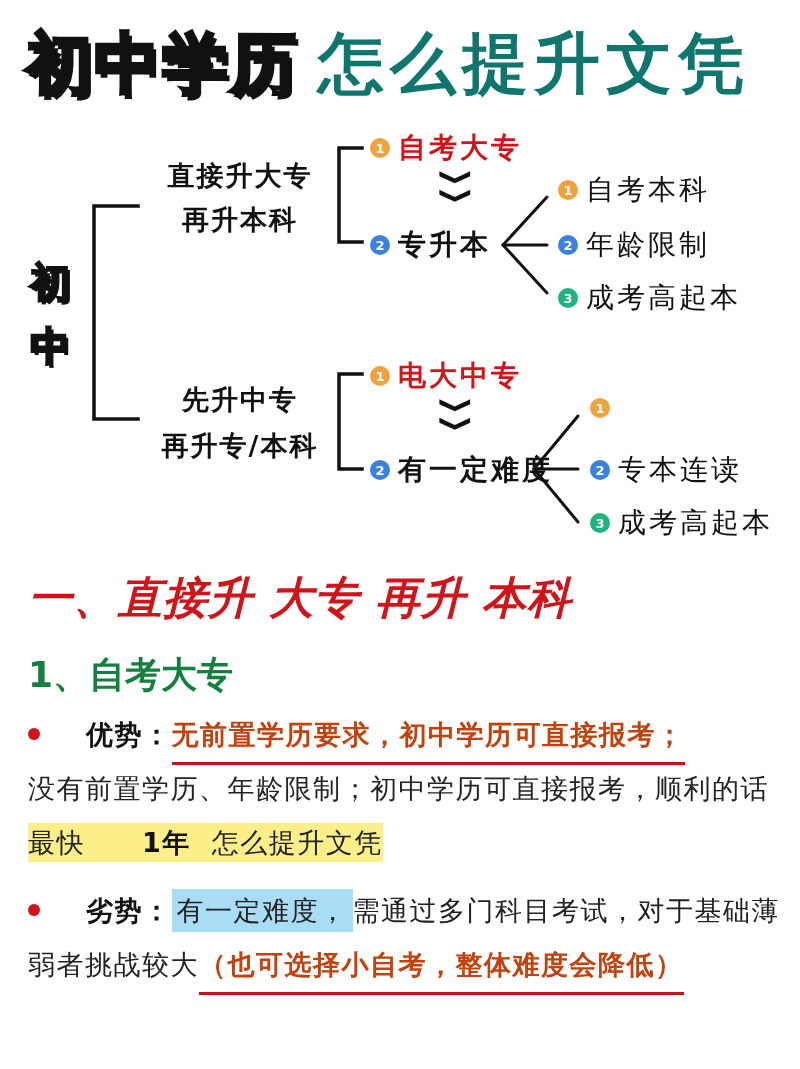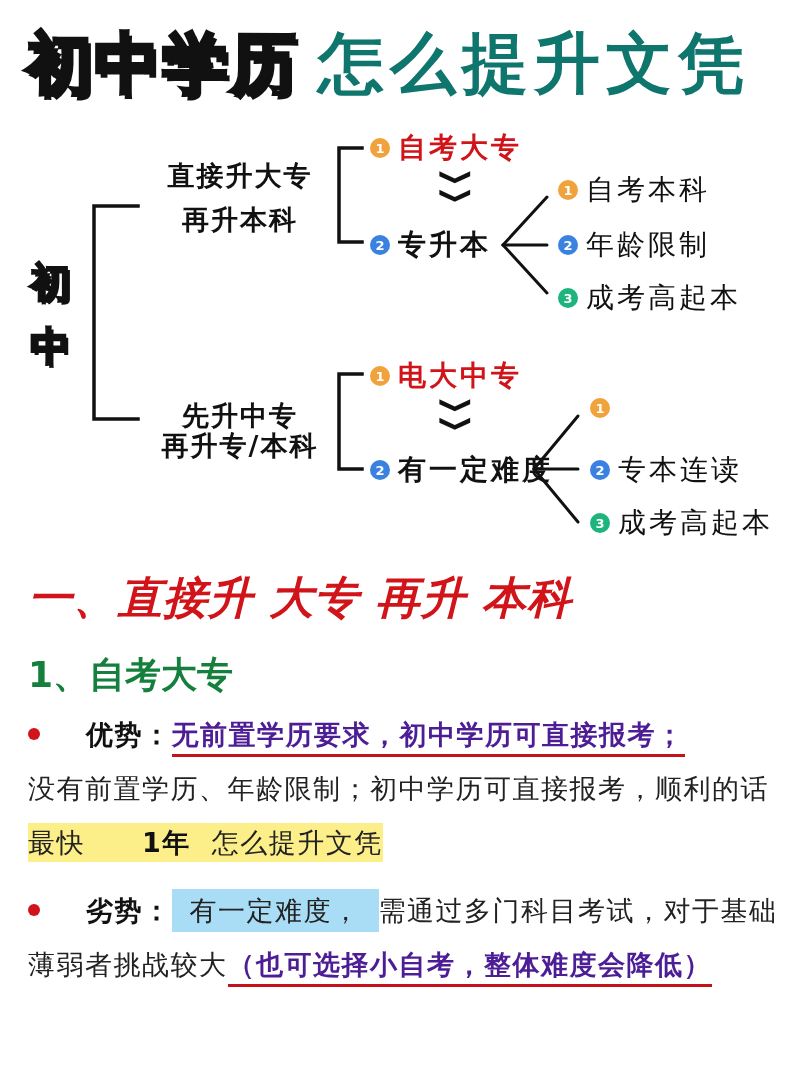--- a/index.html
+++ b/index.html
@@ -68,25 +68,25 @@
     .para {
       position: absolute; left: 28px; width: 752px; font-size: 27px; line-height: 54px;
       color: #222222; letter-spacing: 1.5px;
     }
     .dot {
       display: inline-block; width: 12px; height: 12px; border-radius: 50%;
       background: #d0141a; margin-right: 10px; vertical-align: middle; position: relative; top: -3px;
     }
     .bold { font-weight: 700; color: #111111; margin-left: 36px; }
     .ul-red {
-      font-weight: 700; color: #4c1d95;
-      border-bottom: 3px solid #c3121a; padding-bottom: 4px;
+      font-weight: 700; color: #c2410c;
+      border-bottom: 3px solid #c3121a; padding-bottom: 12px;
     }
     .hl-yellow { background: #fcef8a; padding: 4px 0; }
-    .hl-blue { background: #a9dcf5; padding: 6px 18px; }
+    .hl-blue { background: #a9dcf5; padding: 6px 5px; }
   </style>
 </head>
 <body>
 
 <div class="title">
   <span class="hl">初中学历</span>
   <span class="rest">怎么提升文凭</span>
 </div>
 
 <svg class="lines" viewBox="0 0 800 560">
@@ -134,21 +134,21 @@
 </div>
 <div class="node plain" style="left:558px; top:227px; font-weight:500;">
   <span class="badge b-blue">2</span>
   <span>年龄限制</span>
 </div>
 <div class="node plain" style="left:558px; top:280px; font-weight:500;">
   <span class="badge b-green">3</span>
   <span>成考高起本</span>
 </div>
 
-<div class="branch-label" style="left:140px; top:396px; width:200px;">先升中专</div>
+<div class="branch-label" style="left:140px; top:380px; width:200px;">先升中专</div>
 <div class="branch-label" style="left:140px; top:426px; width:200px;">再升专/本科</div>
 
 <div class="node red" style="left:370px; top:358px;">
   <span class="badge b-orange">1</span>
   <span>电大中专</span>
 </div>
 <div class="chev" style="left:442px; top:404px;">
   <div style="transform:rotate(90deg); line-height:14px;">❯❯</div>
 </div>
 <div class="node" style="left:370px; top:452px;">

